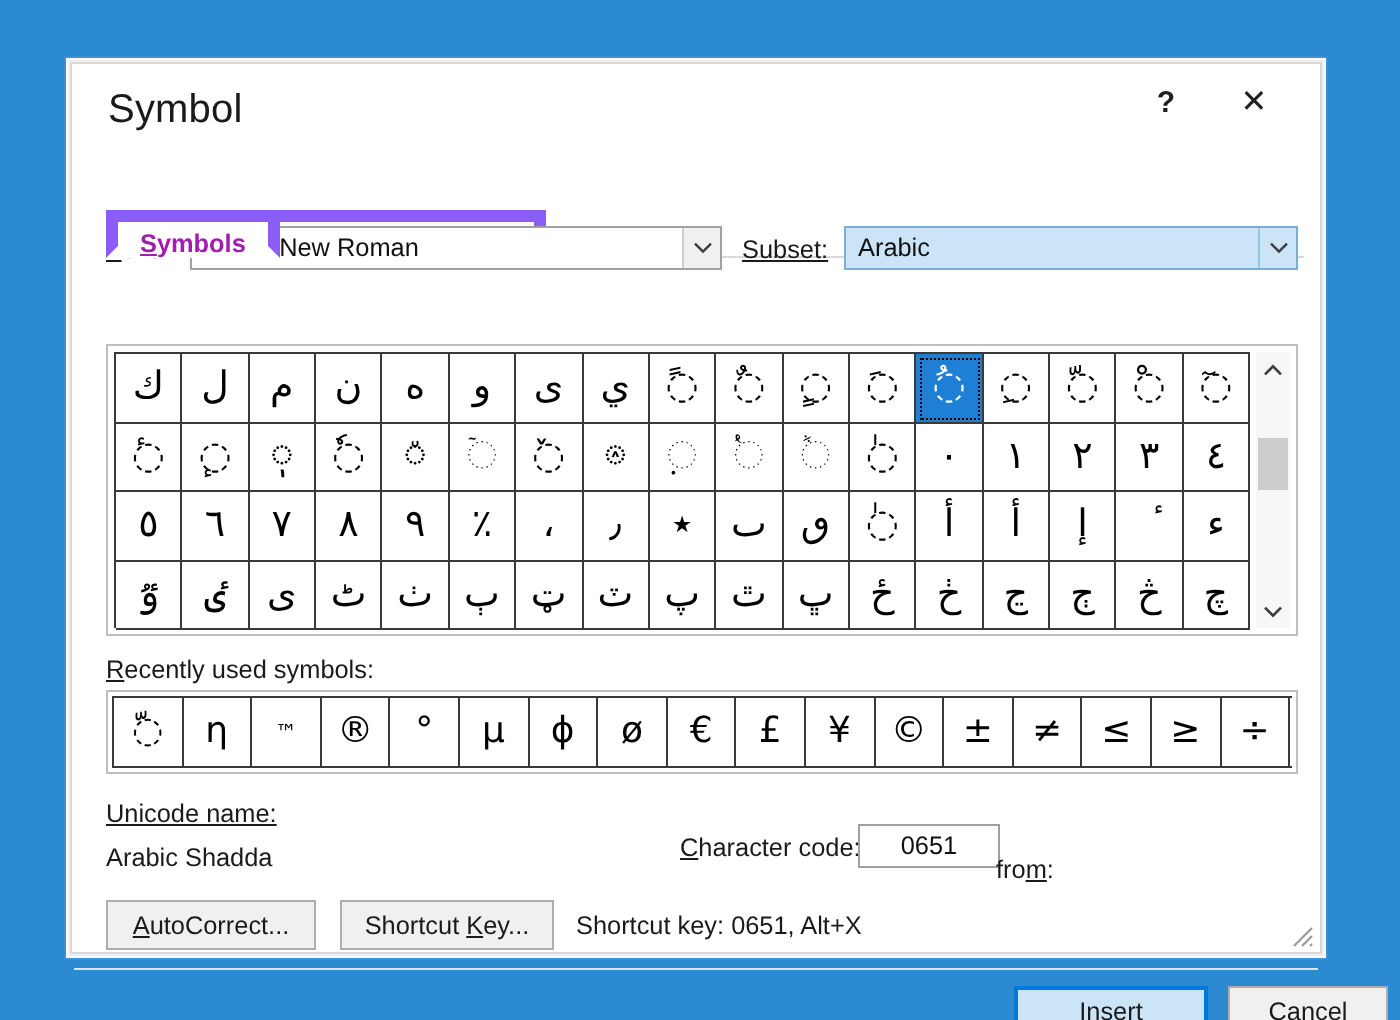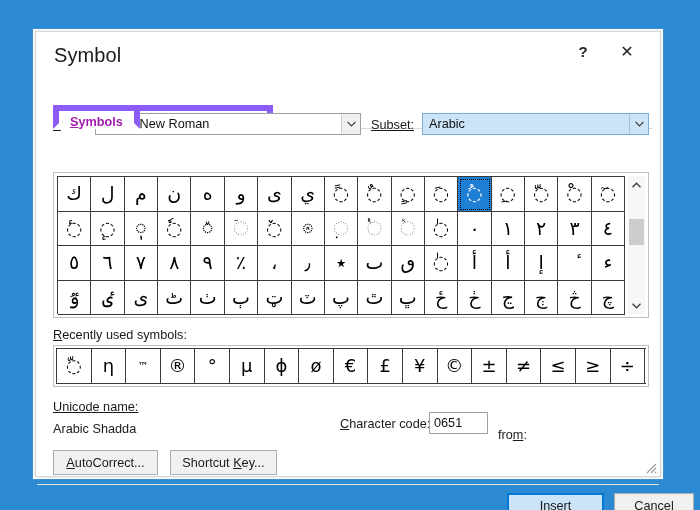--- a/index.html
+++ b/index.html
@@ -267,30 +267,31 @@
 
   
   #uni-label { left: 17px; top: 328px; text-decoration: underline; }
   #uni-name  { left: 17px; top: 350px; }
 
   #cc-label { left: 304px; top: 345px; }
   #cc-input {
     position: absolute;
     left: 393px;
     top: 340px;
-    width: 59px;
+    width: 71px;
     height: 22px;
     border: 1px solid #a0a0a0;
     background: #fff;
     box-sizing: border-box;
     font-family: "Liberation Sans", sans-serif;
     font-size: 12.7px;
     color: #111;
     padding: 0 4px;
     outline: none;
+    text-align: center;
   }
   #from-label { left: 462px; top: 356px; }
   #from-combo { left: 501px; top: 340px; width: 112px; }
 
   
   .btn {
     position: absolute;
     height: 25px;
     background: #f0f0f0;
     border: 1px solid #adadad;
@@ -513,20 +514,21 @@
 
       <div class="btn" id="autocorrect-btn">
         <span class="u">A</span>
           <span>utoCorrect...</span>
       </div>
       <div class="btn" id="shortcut-btn">
         <span>Shortcut&nbsp;</span>
           <span class="u">K</span>
           <span>ey...</span>
       </div>
+      <div class="lbl" id="shortcut-text">Shortcut key: 0651, Alt+X</div>
 
       <div id="sep"></div>
 
       <div class="btn" id="insert-btn">
         <span class="u">I</span>
           <span>nsert</span>
       </div>
       <div class="btn" id="cancel-btn">Cancel</div>
 
       <svg id="grip" viewBox="0 0 12 12">

